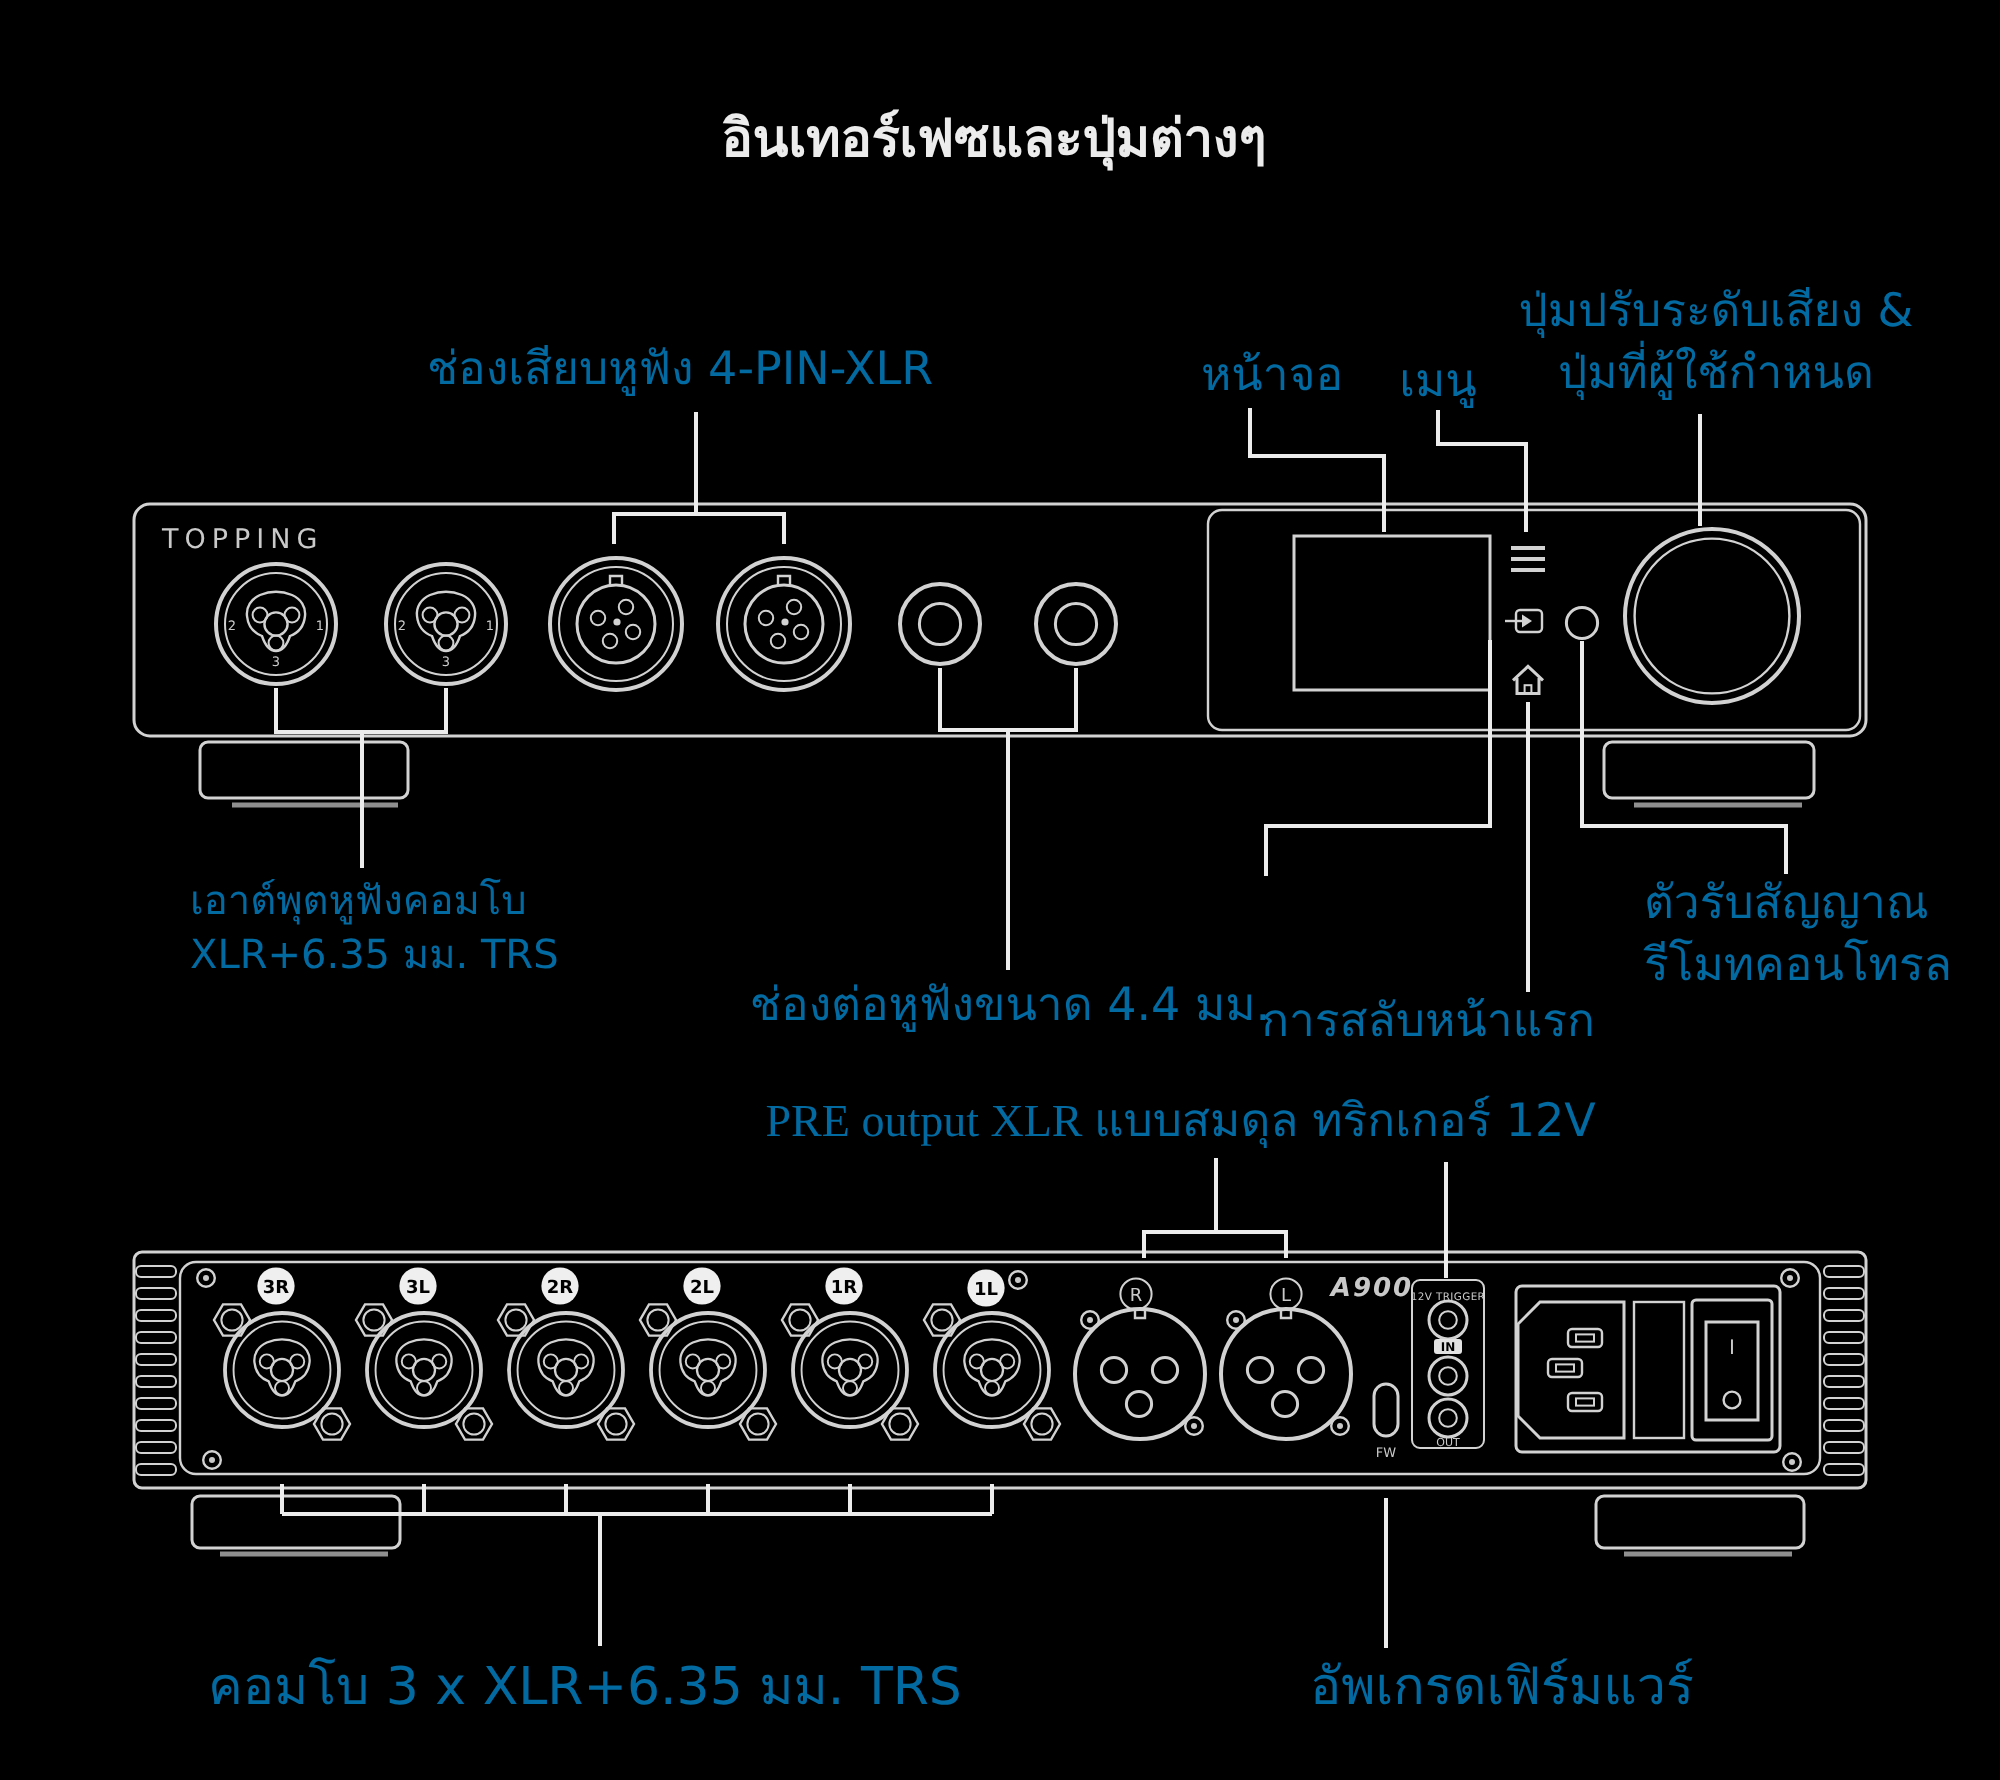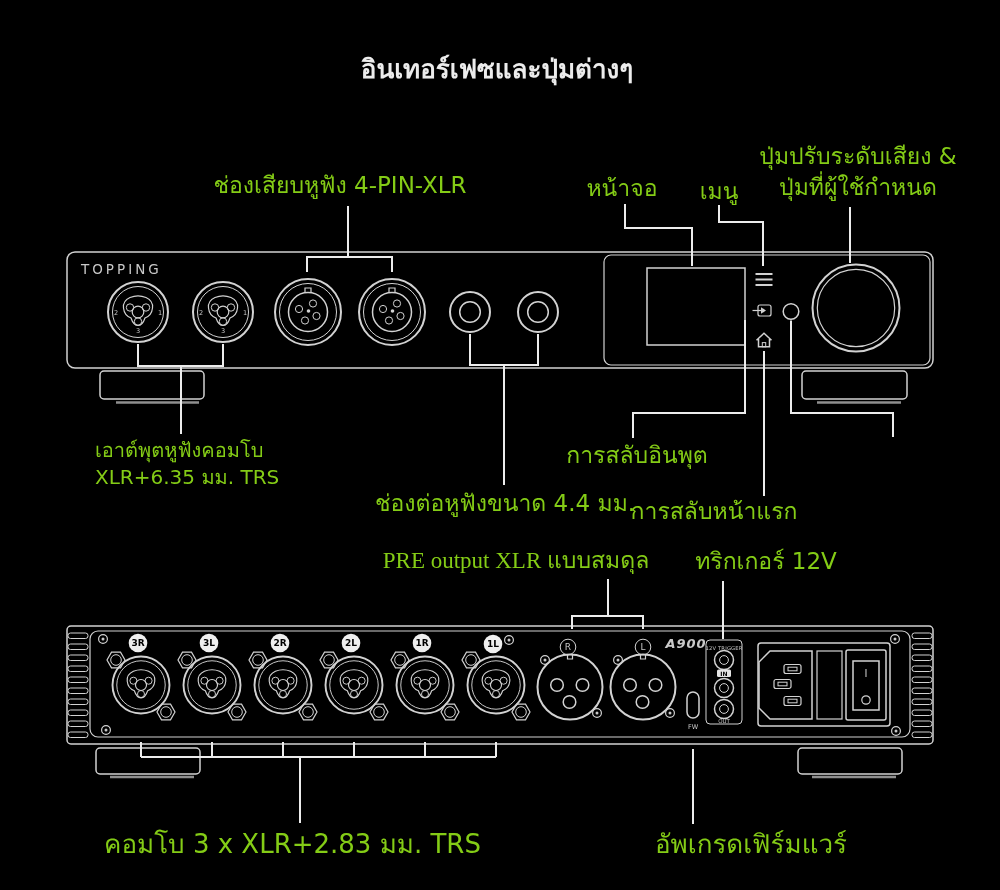--- a/index.html
+++ b/index.html
@@ -8,21 +8,21 @@
   .stage svg{position:absolute;left:0;top:0;}
   .ln{stroke:#d2d2d2;fill:none;}
   .w2{stroke-width:2;}
   .w15{stroke-width:1.5;}
   .w12{stroke-width:1.2;}
   .w1{stroke-width:1;}
   .callout{stroke:#ececec;stroke-width:2;fill:none;}
   .shadowline{stroke:#8f8f8f;stroke-width:2.5;fill:none;}
   svg text{fill:#c9c9c9;font-family:"DejaVu Sans","Liberation Sans",sans-serif;}
   .badge-t{fill:#000;font-weight:bold;}
-  .lbl{position:absolute;color:#84cc16;font-size:23px;line-height:1.34;white-space:nowrap;}
+  .lbl{position:absolute;color:#0369a1;font-size:23px;line-height:1.34;white-space:nowrap;}
   .ctr{transform:translateX(-50%);text-align:center;}
   .big{font-size:26px;}
   .title{position:absolute;left:497px;top:48px;transform:translateX(-50%);
          font-size:26px;font-weight:bold;color:#ececec;white-space:nowrap;}
 </style>
 </head>
 <body>
 
 <div class="stage">
 
@@ -272,33 +272,36 @@
     <path class="callout" d="M608,579 V616 M572,629 V616 H643 V629"></path>
     <path class="callout" d="M723,581 V639"></path>
     <path class="callout" d="M141,742 V757 M212,742 V757 M283,742 V757 M354,742 V757 M425,742 V757 M496,742 V757 M141,757 H496 M300,757 V823"></path>
     <path class="callout" d="M693,749 V824"></path>
   </g>
 </svg>
 
 <div class="title">อินเทอร์เฟซและปุ่มต่างๆ</div>
 
 <div class="lbl ctr" style="left:340px;top:170px;">ช่องเสียบหูฟัง 4-PIN-XLR</div>
-<div class="lbl ctr" style="left:622px;top:173px;">หน้าจอ</div>
+<div class="lbl ctr" style="left:636px;top:173px;">หน้าจอ</div>
 <div class="lbl ctr" style="left:719px;top:176px;">เมนู</div>
 <div class="lbl ctr" style="left:858px;top:141px;">
   <div>ปุ่มปรับระดับเสียง &amp;</div>
   <div>ปุ่มที่ผู้ใช้กำหนด</div>
 </div>
 
 <div class="lbl" style="left:95px;top:437px;font-size:20px;">
   <div>เอาต์พุตหูฟังคอมโบ</div>
   <div>XLR+6.35 มม. TRS</div>
 </div>
-<div class="lbl ctr" style="left:637px;top:440px;">การสลับอินพุต</div>
 <div class="lbl ctr" style="left:505px;top:488px;">ช่องต่อหูฟังขนาด 4.4 มม.</div>
 <div class="lbl ctr" style="left:714px;top:496px;">การสลับหน้าแรก</div>
+<div class="lbl" style="left:822px;top:437px;">
+  <div>ตัวรับสัญญาณ</div>
+  <div>รีโมทคอนโทรล</div>
+</div>
 
 <div class="lbl ctr" style="left:516px;top:546px;font-family:Liberation Serif, serif;">PRE output XLR แบบสมดุล</div>
-<div class="lbl ctr" style="left:766px;top:546px;">ทริกเกอร์ 12V</div>
-<div class="lbl big" style="left:104px;top:827px;">คอมโบ 3 x XLR+2.83 มม. TRS</div>
+<div class="lbl ctr" style="left:727px;top:546px;">ทริกเกอร์ 12V</div>
+<div class="lbl big" style="left:104px;top:827px;">คอมโบ 3 x XLR+6.35 มม. TRS</div>
 <div class="lbl big" style="left:655px;top:827px;">อัพเกรดเฟิร์มแวร์</div>
 
 </div>
 
 </body></html>

